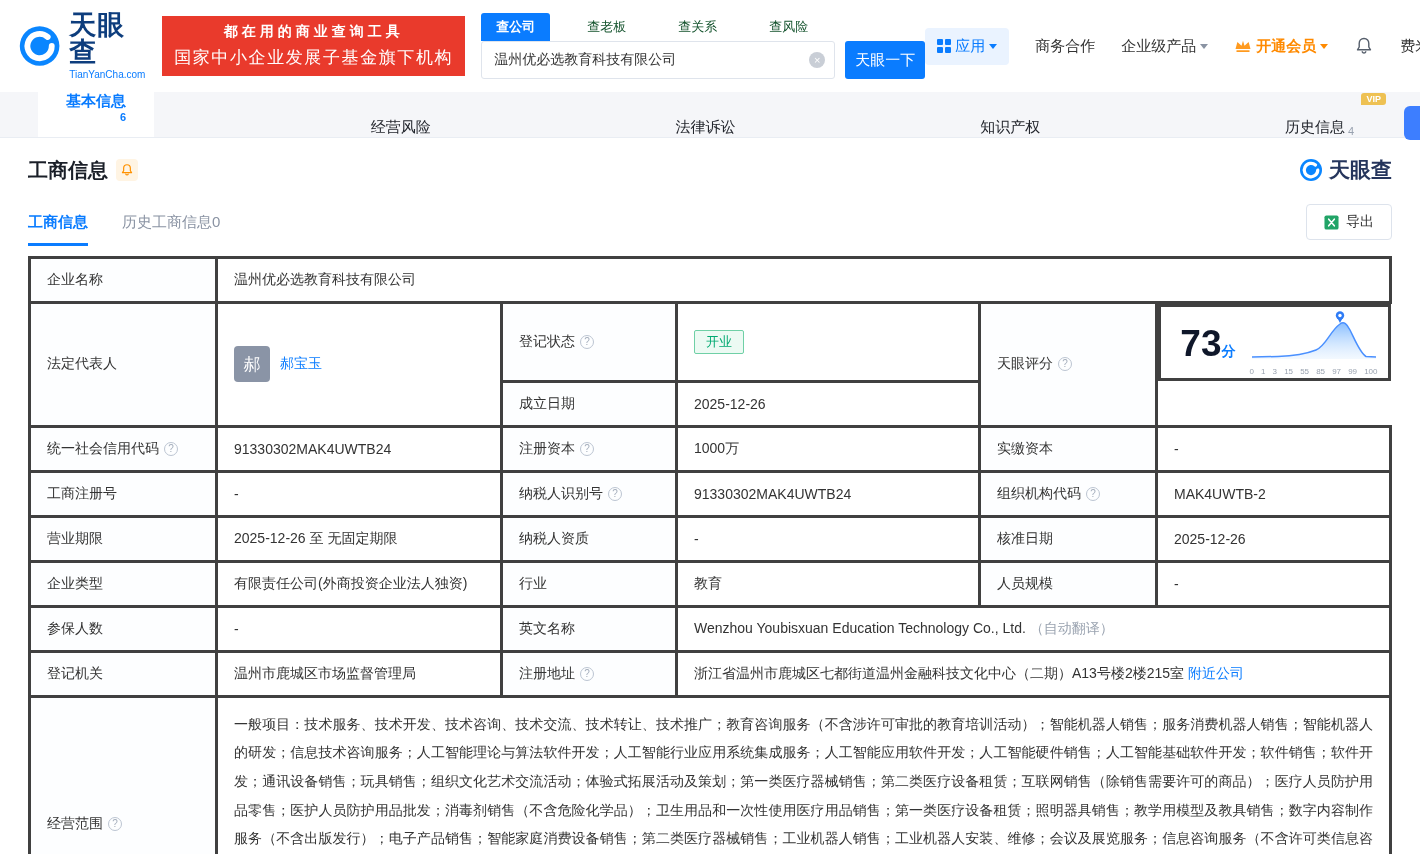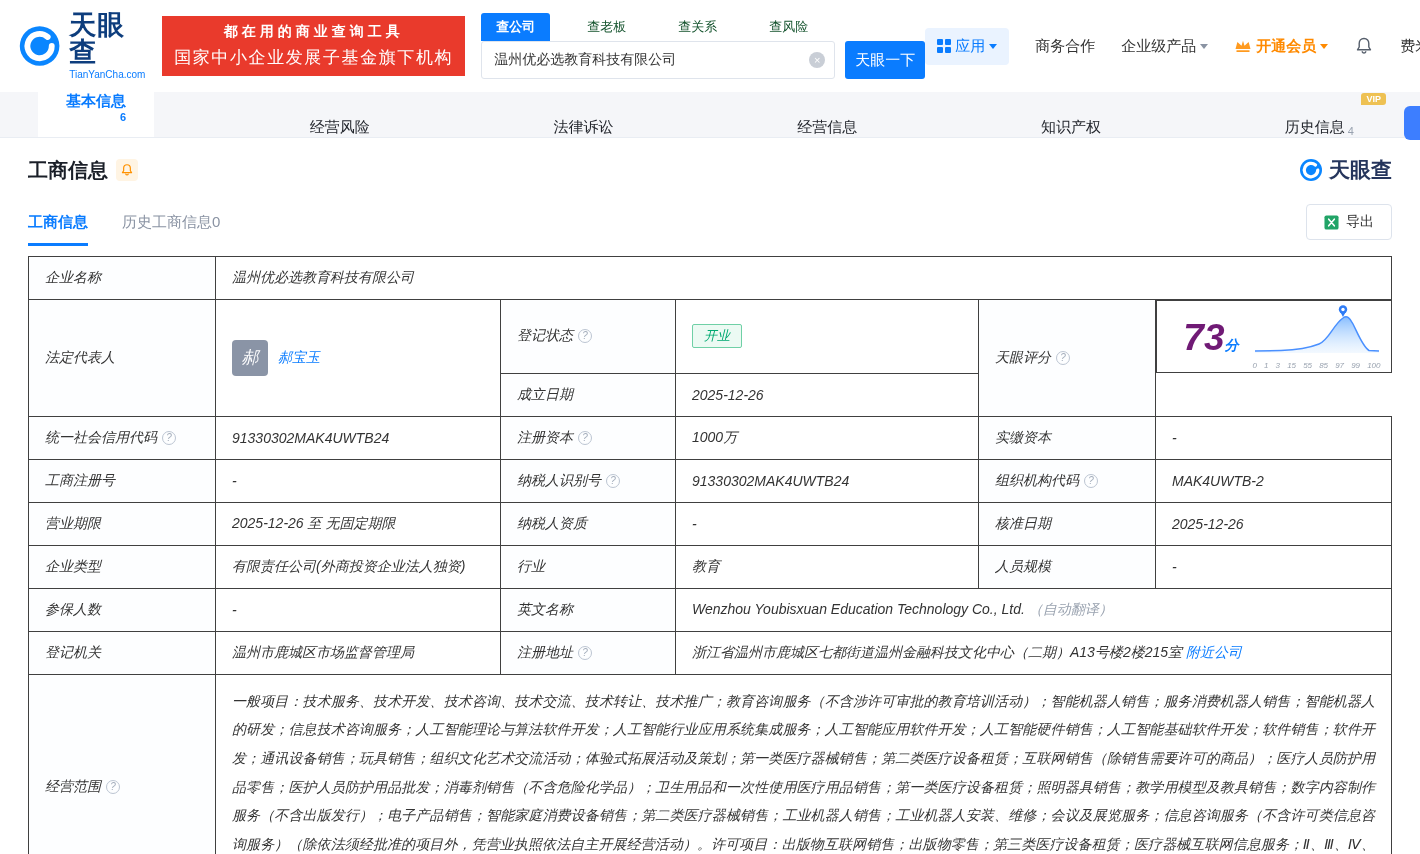--- a/index.html
+++ b/index.html
@@ -45,29 +45,29 @@
   .sec-head { display:flex; align-items:center; margin-top:18px; }
   .sec-title { font-size:20px; font-weight:bold; color:#1a1f28; }
   .bell-badge { margin-left:8px; width:22px; height:22px; border-radius:4px; background:#fff4e3; display:flex; align-items:center; justify-content:center; cursor:pointer; }
   .sec-brand { margin-left:auto; display:flex; align-items:center; gap:6px; font-size:21px; font-weight:bold; color:#25355c; }
   .subtabs { display:flex; align-items:flex-end; gap:34px; margin-top:20px; }
   .subtab { font-size:15px; color:#8a93a3; padding-bottom:11px; cursor:pointer; border-bottom:3px solid transparent; }
   .subtab.active { color:#0a7cff; font-weight:bold; border-bottom-color:#0a7cff; }
   .export-btn { margin-left:auto; display:flex; align-items:center; gap:7px; border:1px solid #dde3ec; border-radius:4px; background:#fff; padding:8px 17px; font-size:14px; color:#333; cursor:pointer; margin-bottom:6px; font-family:inherit; }
   
   table.info { width:100%; border-collapse:collapse; margin-top:10px; table-layout:fixed; }
-  table.info td { border:1px solid #404040; padding:12px 16px; font-size:14px; vertical-align:middle; word-break:break-all; color:#333;font-style:italic; }
+  table.info td { border:3px solid #404040; padding:12px 16px; font-size:14px; vertical-align:middle; word-break:break-all; color:#333; }
   td.lbl { color:#424c5c; padding-left:20px; background:#fdfeff; }
   .help { display:inline-block; width:14px; height:14px; border:1px solid #bcc5d2; border-radius:50%; color:#a3adbb; font-size:10px; line-height:12px; text-align:center; margin-left:5px; vertical-align:1px; cursor:pointer; }
   a.lnk { color:#0a7cff; text-decoration:none; cursor:pointer; }
   .legal-cell { display:flex; align-items:center; gap:10px; }
   .avatar { width:36px; height:36px; border-radius:4px; background:#8a94a6; color:#fff; font-size:17px; display:flex; align-items:center; justify-content:center; cursor:pointer; flex:none; }
   .badge-open { display:inline-block; padding:2px 11px; border:1px solid #6fd0a6; color:#00a971; background:#ecfaf3; border-radius:2px; font-size:13px; }
   .score-cell { display:flex; align-items:center; justify-content:flex-end; gap:12px; padding:4px 8px 2px 8px !important; }
-  .score-num { font-size:37px; font-weight:bold; color:#701a75; line-height:1; }
+  .score-num { font-size:37px; font-weight:bold; color:#0f172a; line-height:1; }
   .score-unit { font-size:14px; color:#0a7cff; font-weight:bold; }
   .score-chart { width:132px; }
   .axis { display:flex; justify-content:space-between; font-size:8px; color:#9aa3b0; padding:0 2px; margin-top:1px; }
   .scope-text { line-height:2.05; text-align:justify; color:#333; }
   .gray-note { color:#9aa3b0; }
 </style>
 </head>
 <body>
 
 <div class="header">
@@ -145,23 +145,20 @@
 <div class="navbar">
   <div class="ntab active">
     <span>基本信息</span>
     <sup>6</sup>
   </div>
   <div class="ntab">
     <span>经营风险</span>
   </div>
   <div class="ntab">
     <span>法律诉讼</span>
-  </div>
-  <div class="ntab">
-    <span>经营信息</span>
   </div>
   <div class="ntab">
     <span>知识产权</span>
   </div>
   <div class="ntab">
     <span class="viptag">VIP</span>
     <span>历史信息</span>
     <sup class="gray">4</sup>
   </div>
 </div>

